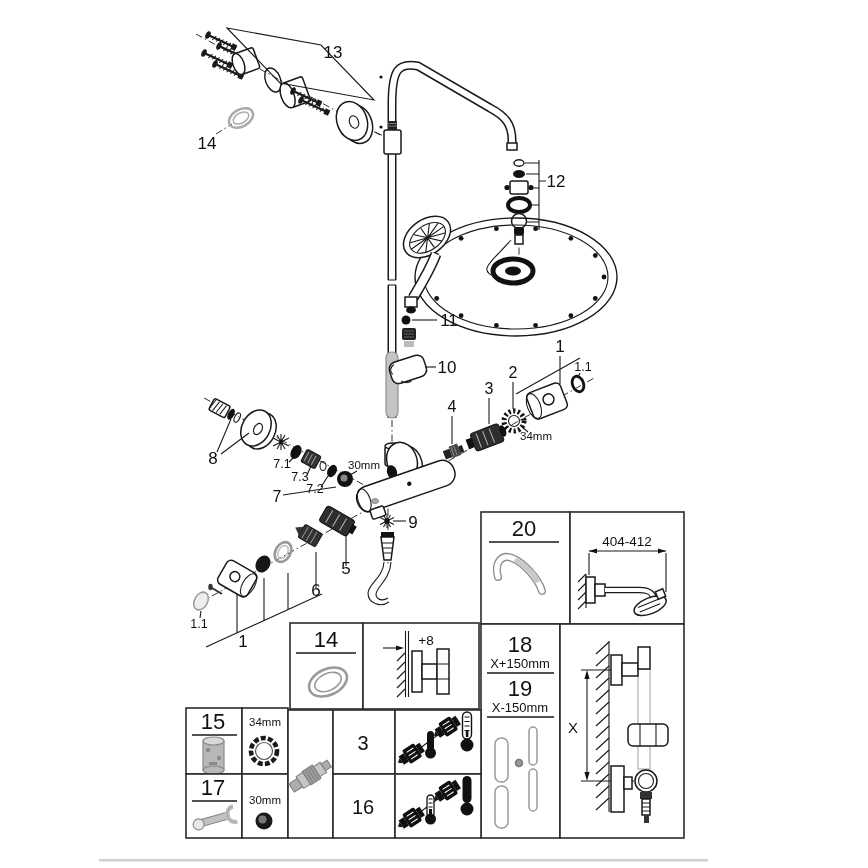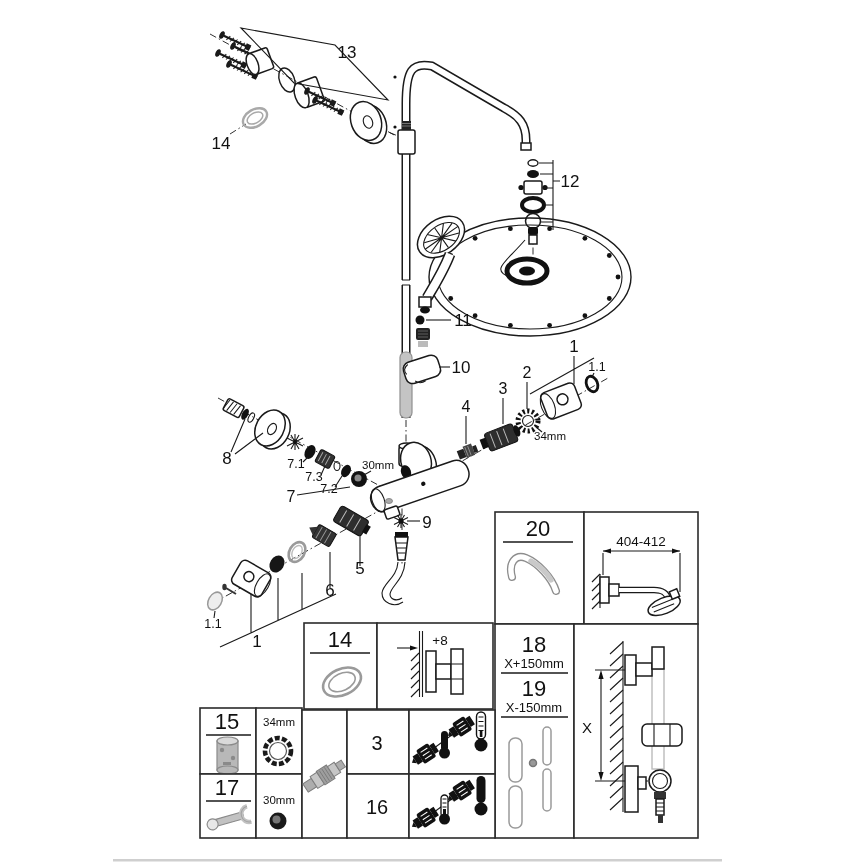--- a/index.html
+++ b/index.html
@@ -1,17 +1,17 @@
 <!DOCTYPE html>
 <html><head>
 <meta charset="utf-8">
 <style>
   html,body{margin:0;padding:0;background:#fff;}
   .stage{position:relative;width:708px;height:868px;background:#ffffff;overflow:hidden;
-         font-family:"Liberation Sans", sans-serif;margin-left:14px;}
+         font-family:"Liberation Sans", sans-serif;}
   svg{display:block}
   svg text{font-family:"Liberation Sans", sans-serif; fill:#111;}
   .callout{font-size:17px;}
   .callout-sm{font-size:12.5px;}
   .callout-md{font-size:16px;}
   .mm{font-size:11.5px;}
   .tbl-big{font-size:22px;}
   .tbl-mid{font-size:20px;}
   .tbl-sub{font-size:13px;}
   .dim{font-size:13.5px;}

